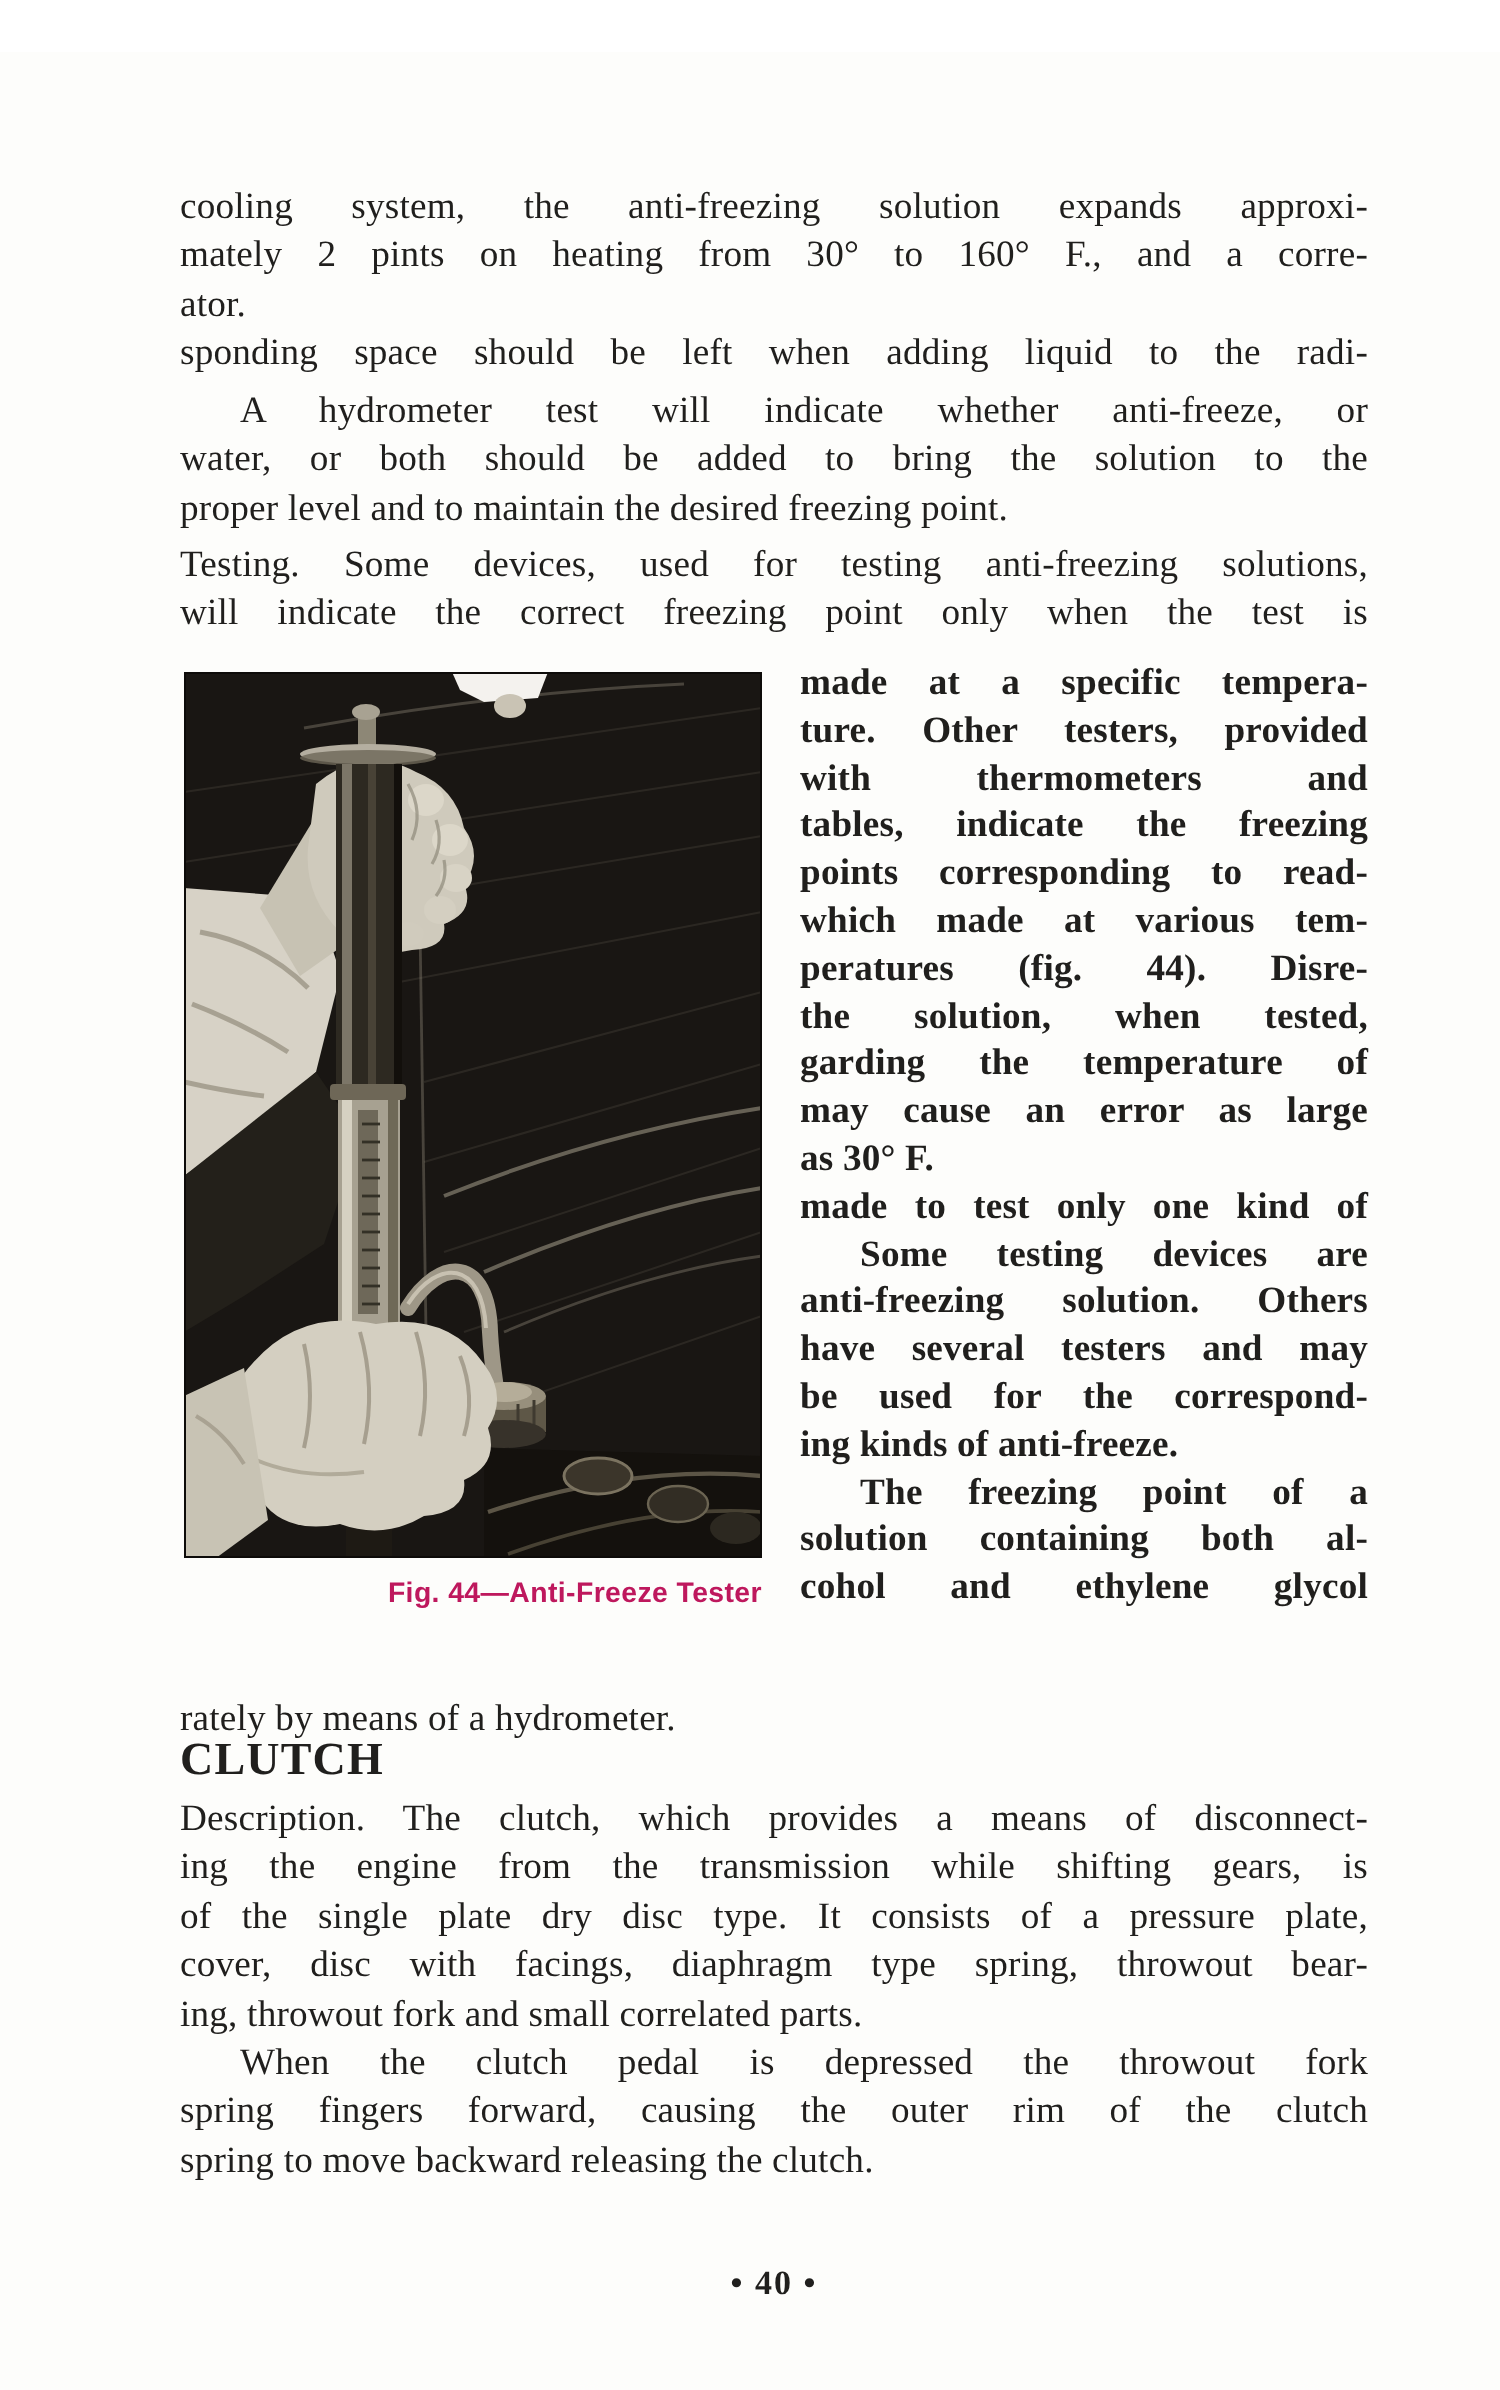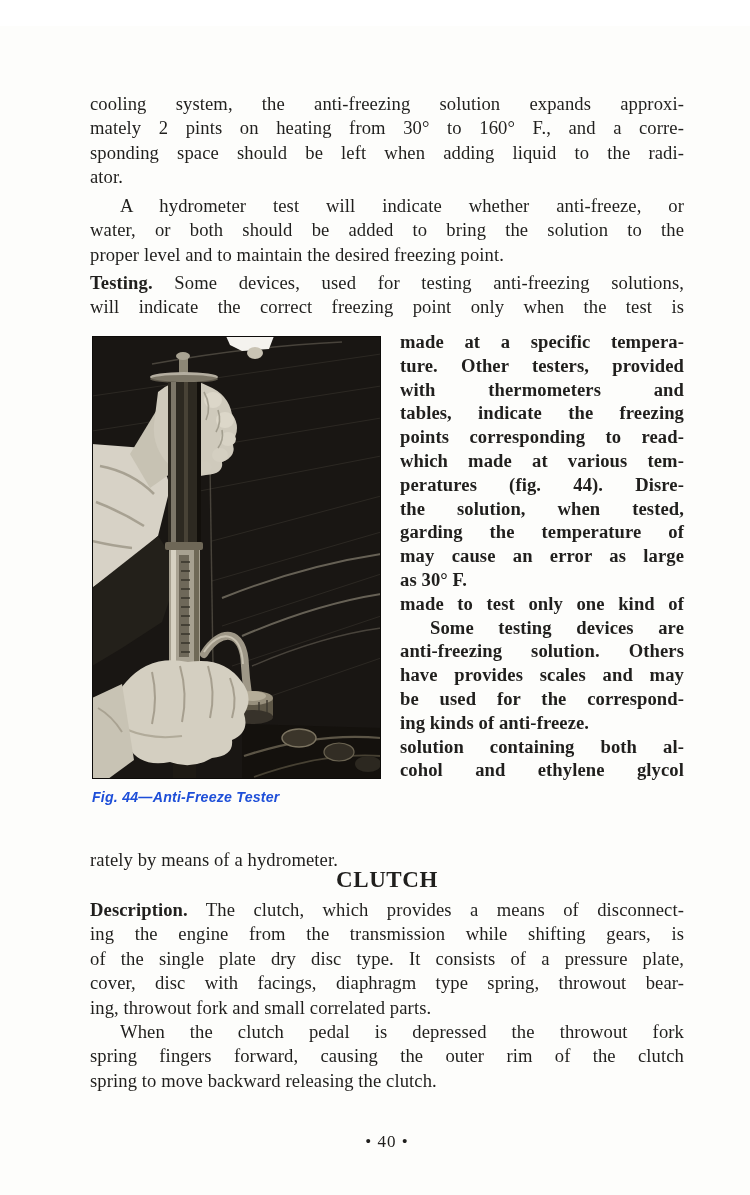--- a/index.html
+++ b/index.html
@@ -18,60 +18,58 @@
     font-size: 18.6px;
     line-height: 24.4px;
     text-align: justify;
     text-align-last: justify;
     letter-spacing: 0.1px;
     white-space: normal;
   }
   .col .tline { line-height: 23.8px; }
   .tline.end { text-align-last: left; }
   .tline.ind { text-indent: 30px; }
-  .runin { font-weight: bold; }
+  .runin { font-weight: normal; }
   .heading {
     font-weight: bold;
     font-size: 23px;
-    text-align: center;
     letter-spacing: 0.6px;
   }
   .caption {
     font-family: "Liberation Sans", sans-serif;
     font-weight: bold;
-    font-style: italic;
     font-size: 14.2px;
-    text-align: left;
+    text-align: right;
     letter-spacing: 0.2px;
-    color: #1d4ed8;
+    color: #be185d;
   }
   .pagenum {
     font-size: 17px;
-    font-weight: normal;
+    font-weight: bold;
     text-align: center;
     letter-spacing: 1px;
   }
   .photo {
     position: absolute;
     left: 92px; top: 310px;
     width: 289px; height: 443px;
     background: #191613;
   }
   .photo svg { display: block; width: 100%; height: 100%; }
 </style>
 </head>
 <body>
 
 <div class="page">
 
   <div class="block" style="left:90px; top:66px; width:594px;">
     <div class="tline">cooling system, the anti-freezing solution expands approxi-</div>
     <div class="tline">mately 2 pints on heating from 30° to 160° F., and a corre-</div>
+    <div class="tline end">ator.</div>
     <div class="tline">sponding space should be left when adding liquid to the radi-</div>
-    <div class="tline end">ator.</div>
   </div>
 
   <div class="block" style="left:90px; top:168px; width:594px;">
     <div class="tline ind">A hydrometer test will indicate whether anti-freeze, or</div>
     <div class="tline">water, or both should be added to bring the solution to the</div>
     <div class="tline end">proper level and to maintain the desired freezing point.</div>
   </div>
 
   <div class="block" style="left:90px; top:245px; width:594px;">
     <div class="tline"><span class="runin">Testing.</span><span> Some devices, used for testing anti-freezing solutions,</span></div>
@@ -205,23 +203,24 @@
     <div class="tline">points corresponding to read-</div>
     <div class="tline">which made at various tem-</div>
     <div class="tline">peratures (fig. 44). Disre-</div>
     <div class="tline">the solution, when tested,</div>
     <div class="tline">garding the temperature of</div>
     <div class="tline">may cause an error as large</div>
     <div class="tline end">as 30° F.</div>
     <div class="tline">made to test only one kind of</div>
     <div class="tline ind">Some testing devices are</div>
     <div class="tline">anti-freezing solution. Others</div>
-    <div class="tline">have provides scales and may</div>
+    <div class="tline">have several testers and may</div>
     <div class="tline">be used for the correspond-</div>
     <div class="tline end">ing kinds of anti-freeze.</div>
+    <div class="tline ind">The freezing point of a</div>
     <div class="tline">solution containing both al-</div>
     <div class="tline">cohol and ethylene glycol</div>
   </div>
 
   <div class="block" style="left:90px; top:822px; width:594px;">
     <div class="tline end">rately by means of a hydrometer.</div>
   </div>
 
   <div class="block heading" style="left:90px; top:841px; width:594px;">CLUTCH</div>
 

